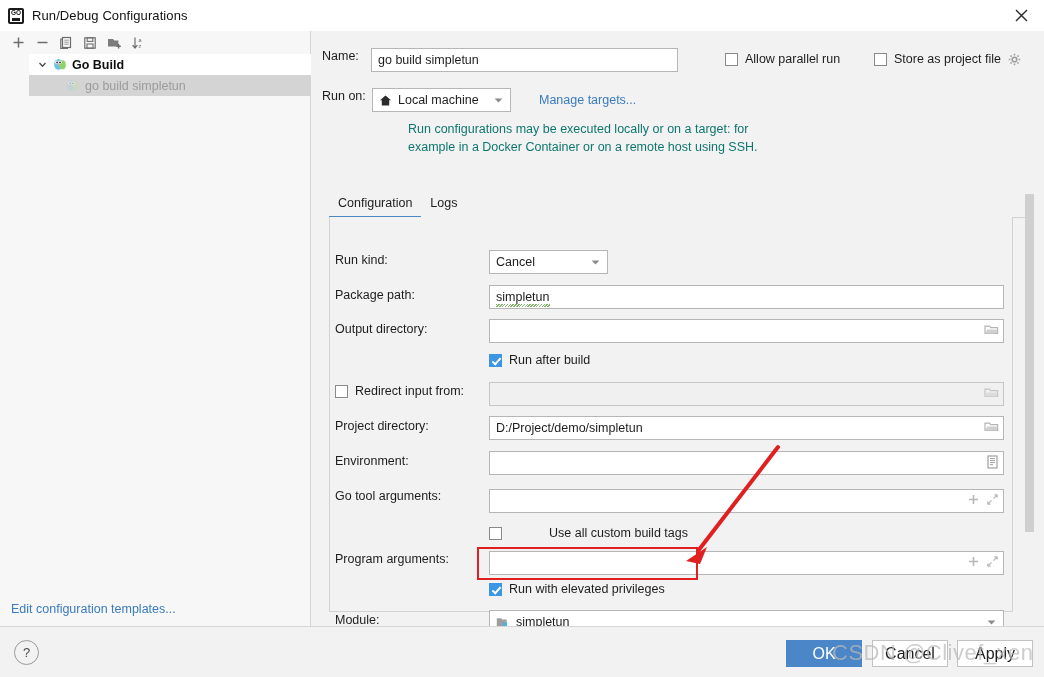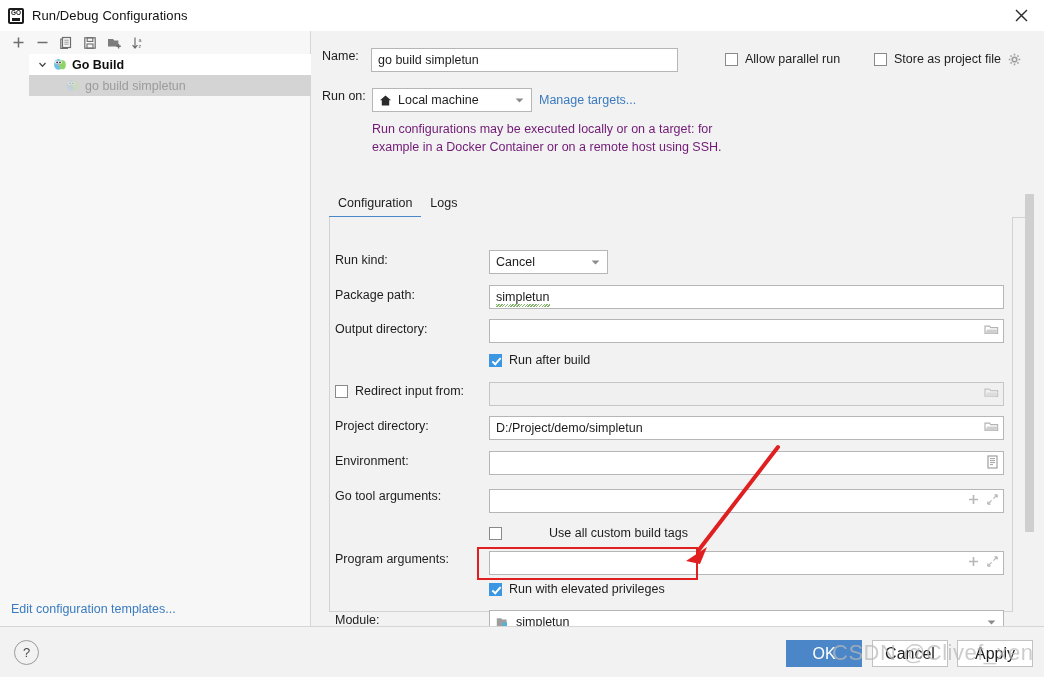--- a/index.html
+++ b/index.html
@@ -193,23 +193,24 @@
     border-width: 0 2px 2px 0;
     transform: rotate(42deg);
   }
   .cbx-label { margin-left: 7px; font-size: 12.5px; }
 
   .linktext { color: #3a7bc0; font-size: 12.5px; cursor: default; }
 
   .helptext {
     position: absolute;
     font-size: 12.5px;
-    color: #701a75;
+    color: #0f766e;
     line-height: 18px;
     width: 400px;
+    margin-left: 36px;
   }
 
   
   .tabs {
     position: absolute; left: 18px; top: 155px;
     width: 696px; height: 31px;
     display: flex; align-items: flex-end;
     border-bottom: 1px solid #d2d2d2;
   }
   .tab {
@@ -428,21 +429,21 @@
             <path d="M6.5 0.8 V2.4 M6.5 10.6 V12.2 M0.8 6.5 H2.4 M10.6 6.5 H12.2"></path>
             <path d="M2.5 2.5 L3.6 3.6 M9.4 9.4 L10.5 10.5 M10.5 2.5 L9.4 3.6 M3.6 9.4 L2.5 10.5"></path>
           </g>
         </svg>
       </span>
     </div>
 
     <div class="row" style="left:11px; top:58px;">
       <span class="lbl">Run on:</span>
     </div>
-    <div class="combo" style="position:absolute; left:61px; top:57px; width:160px;">
+    <div class="combo" style="position:absolute; left:61px; top:57px; width:139px;">
       <span style="display:flex;align-items:center;margin-right:6px;">
         <svg width="13" height="13" viewBox="0 0 13 13">
           <path d="M6.5 1.4 L12 6.3 H10.2 V11.4 H2.8 V6.3 H1 Z" fill="#2b2b2b"></path>
         </svg>
       </span>
       <span>Local machine</span>
       <span class="arrow">
         <svg width="9" height="7" viewBox="0 0 9 7">
           <path d="M0.6 1.4 L4.5 5.4 L8.4 1.4 Z" fill="#8c8c8c"></path>
         </svg>

